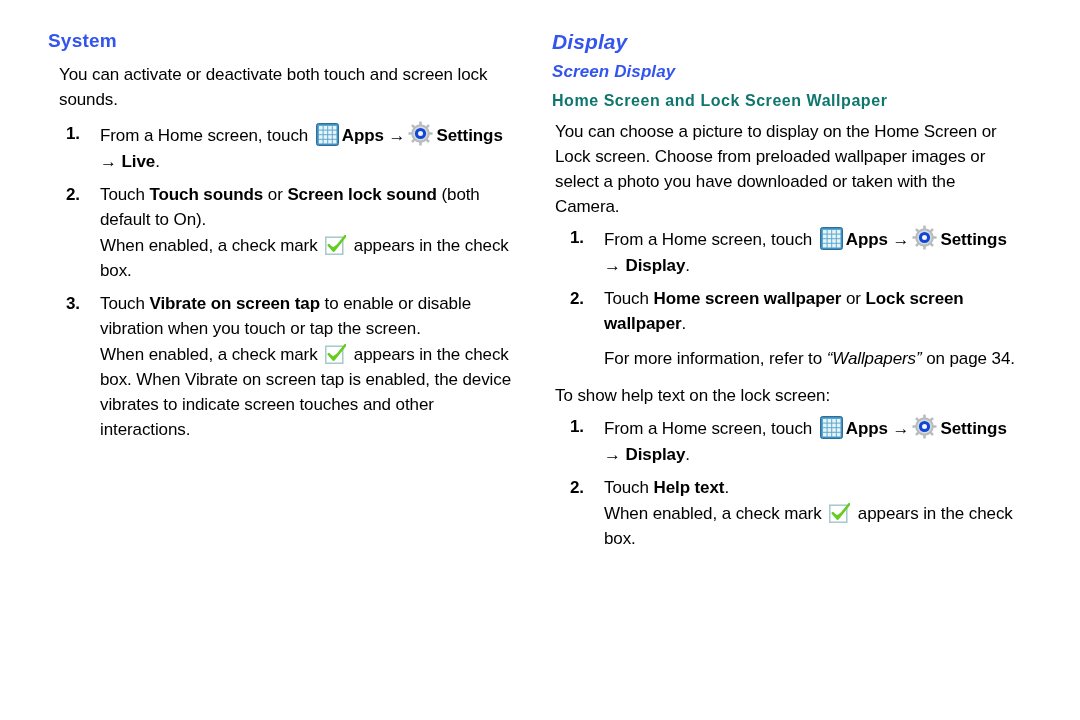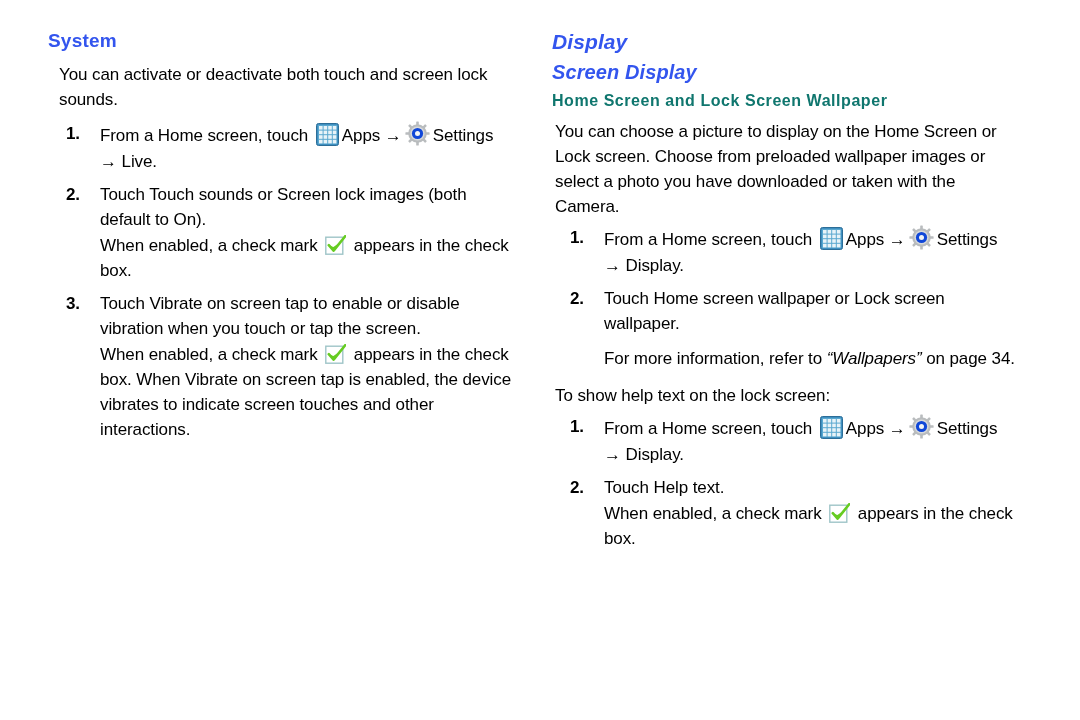--- a/index.html
+++ b/index.html
@@ -43,21 +43,21 @@
     font-style: italic;
     font-size: 21px;
     line-height: 24px;
     margin: 0 0 7px 0;
     letter-spacing: 0.1px;
   }
   .h-sub {
     color: #3355ee;
     font-weight: bold;
     font-style: italic;
-    font-size: 20px;
+    font-size: 17px;
     line-height: 22px;
     margin: 0 0 8px 0;
     letter-spacing: 0.1px;
   }
   .h-sub2 {
     color: #0f766e;
     font-weight: bold;
     font-size: 16px;
     line-height: 19px;
     letter-spacing: 0.55px;
@@ -100,21 +100,21 @@
     top: 0;
     font-weight: bold;
     font-size: 17px;
   }
   .sub-para {
     margin-top: 1px;
     font-size: 17px;
     line-height: 25px;
   }
 
-  b, strong { font-weight: normal; }
+  b, strong { font-weight: bold; }
   .ital { font-style: italic; }
 
   
   .ico {
     display: inline-block;
     vertical-align: -5px;
     margin: 0 3px;
   }
   .ico svg { display: block; }
 
@@ -190,21 +190,21 @@
               <circle cx="12.5" cy="12.5" r="7.1" fill="#d8dadb"></circle>
               <circle cx="12.5" cy="12.5" r="5.6" fill="#1047d8"></circle>
               <circle cx="12.5" cy="12.5" r="2.5" fill="#f2f4f5"></circle>
             </svg></span><b>Settings</b>
         <div class="sub-para"><span class="arrow">→</span>
           <b>Live</b><span>.</span></div>
       </li>
 
       <li>
         <span class="num">2.</span>
-        <span>Touch </span><b>Touch sounds</b><span> or </span><b>Screen lock images</b><span> (both default to On).</span>
+        <span>Touch </span><b>Touch sounds</b><span> or </span><b>Screen lock sound</b><span> (both default to On).</span>
         <div class="sub-para"><span>When enabled, a check mark </span><span class="ico"><svg width="21" height="21" viewBox="0 0 21 21">
                 <rect x="0.8" y="2.2" width="17" height="17" fill="#ffffff" stroke="#9fc5c8" stroke-width="1.4"></rect>
                 <path d="M4.2 10.6 L8.4 15.2 L19.6 1.6 L16.6 6.6 L8.4 12.0 Z" fill="#66cc22"></path>
                 <path d="M3.8 10.2 L8.6 15.6 L20.2 1.2" fill="none" stroke="#66cc22" stroke-width="2.6" stroke-linecap="round" stroke-linejoin="round"></path>
               </svg></span><span> appears in the check box.</span></div>
       </li>
 
       <li>
         <span class="num">3.</span>
         <span>Touch </span><b>Vibrate on screen tap</b><span> to enable or disable vibration when you touch or tap the screen.</span>

